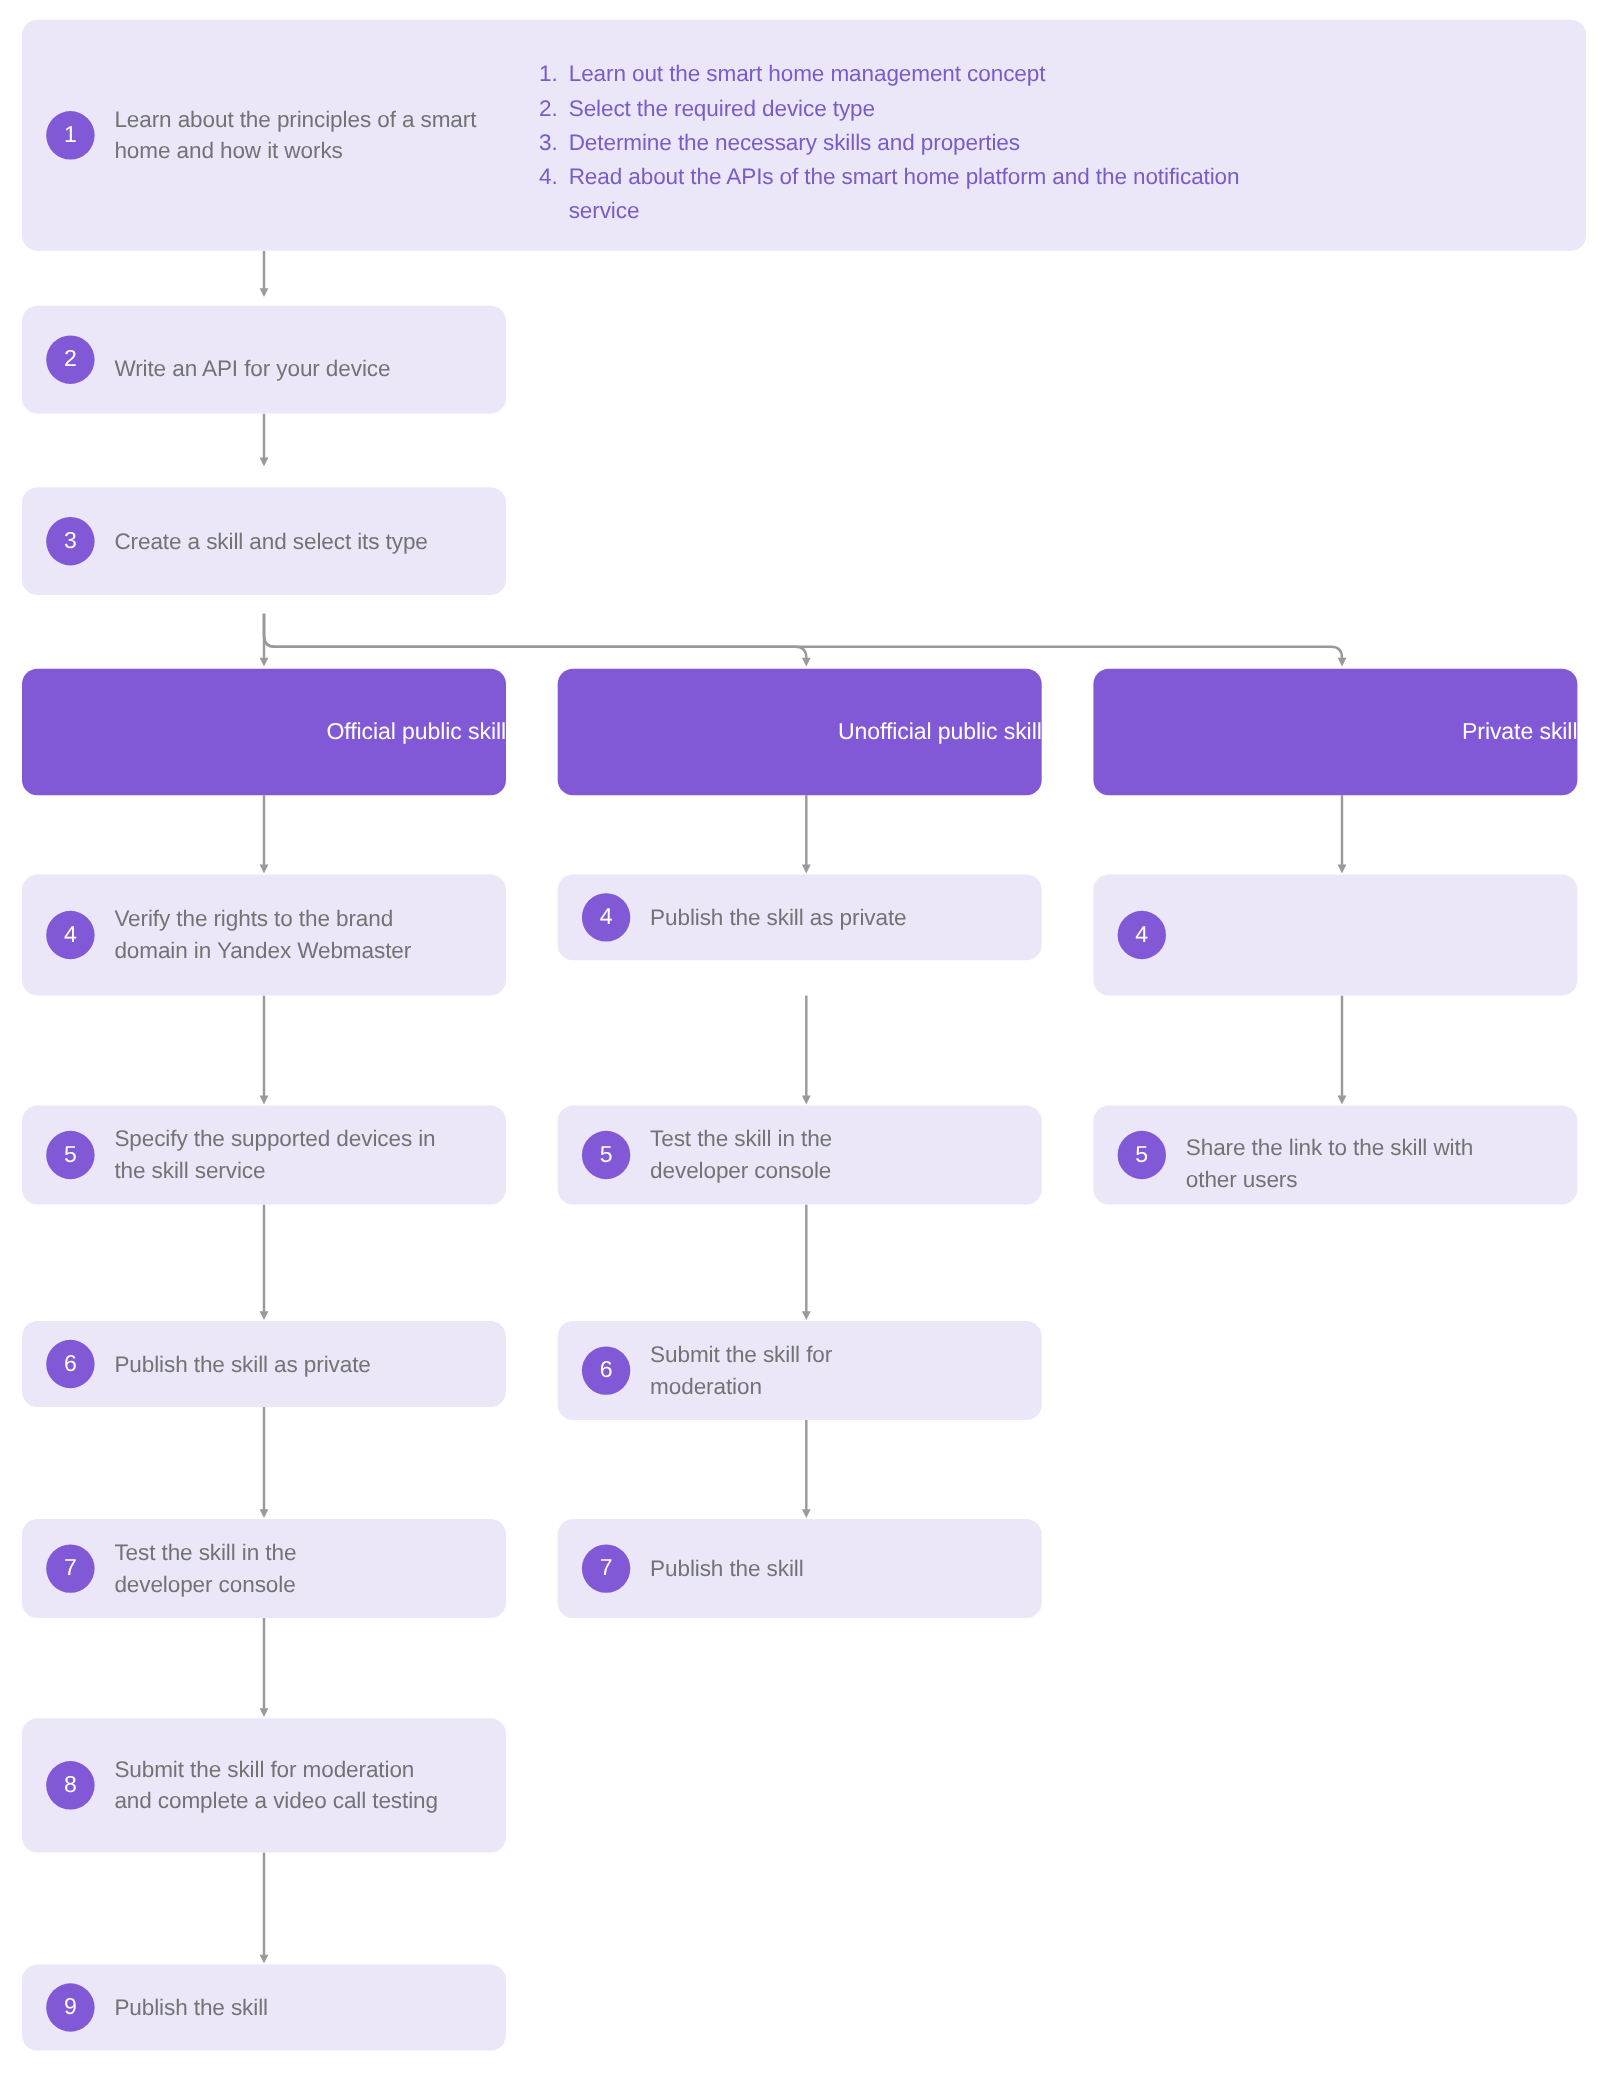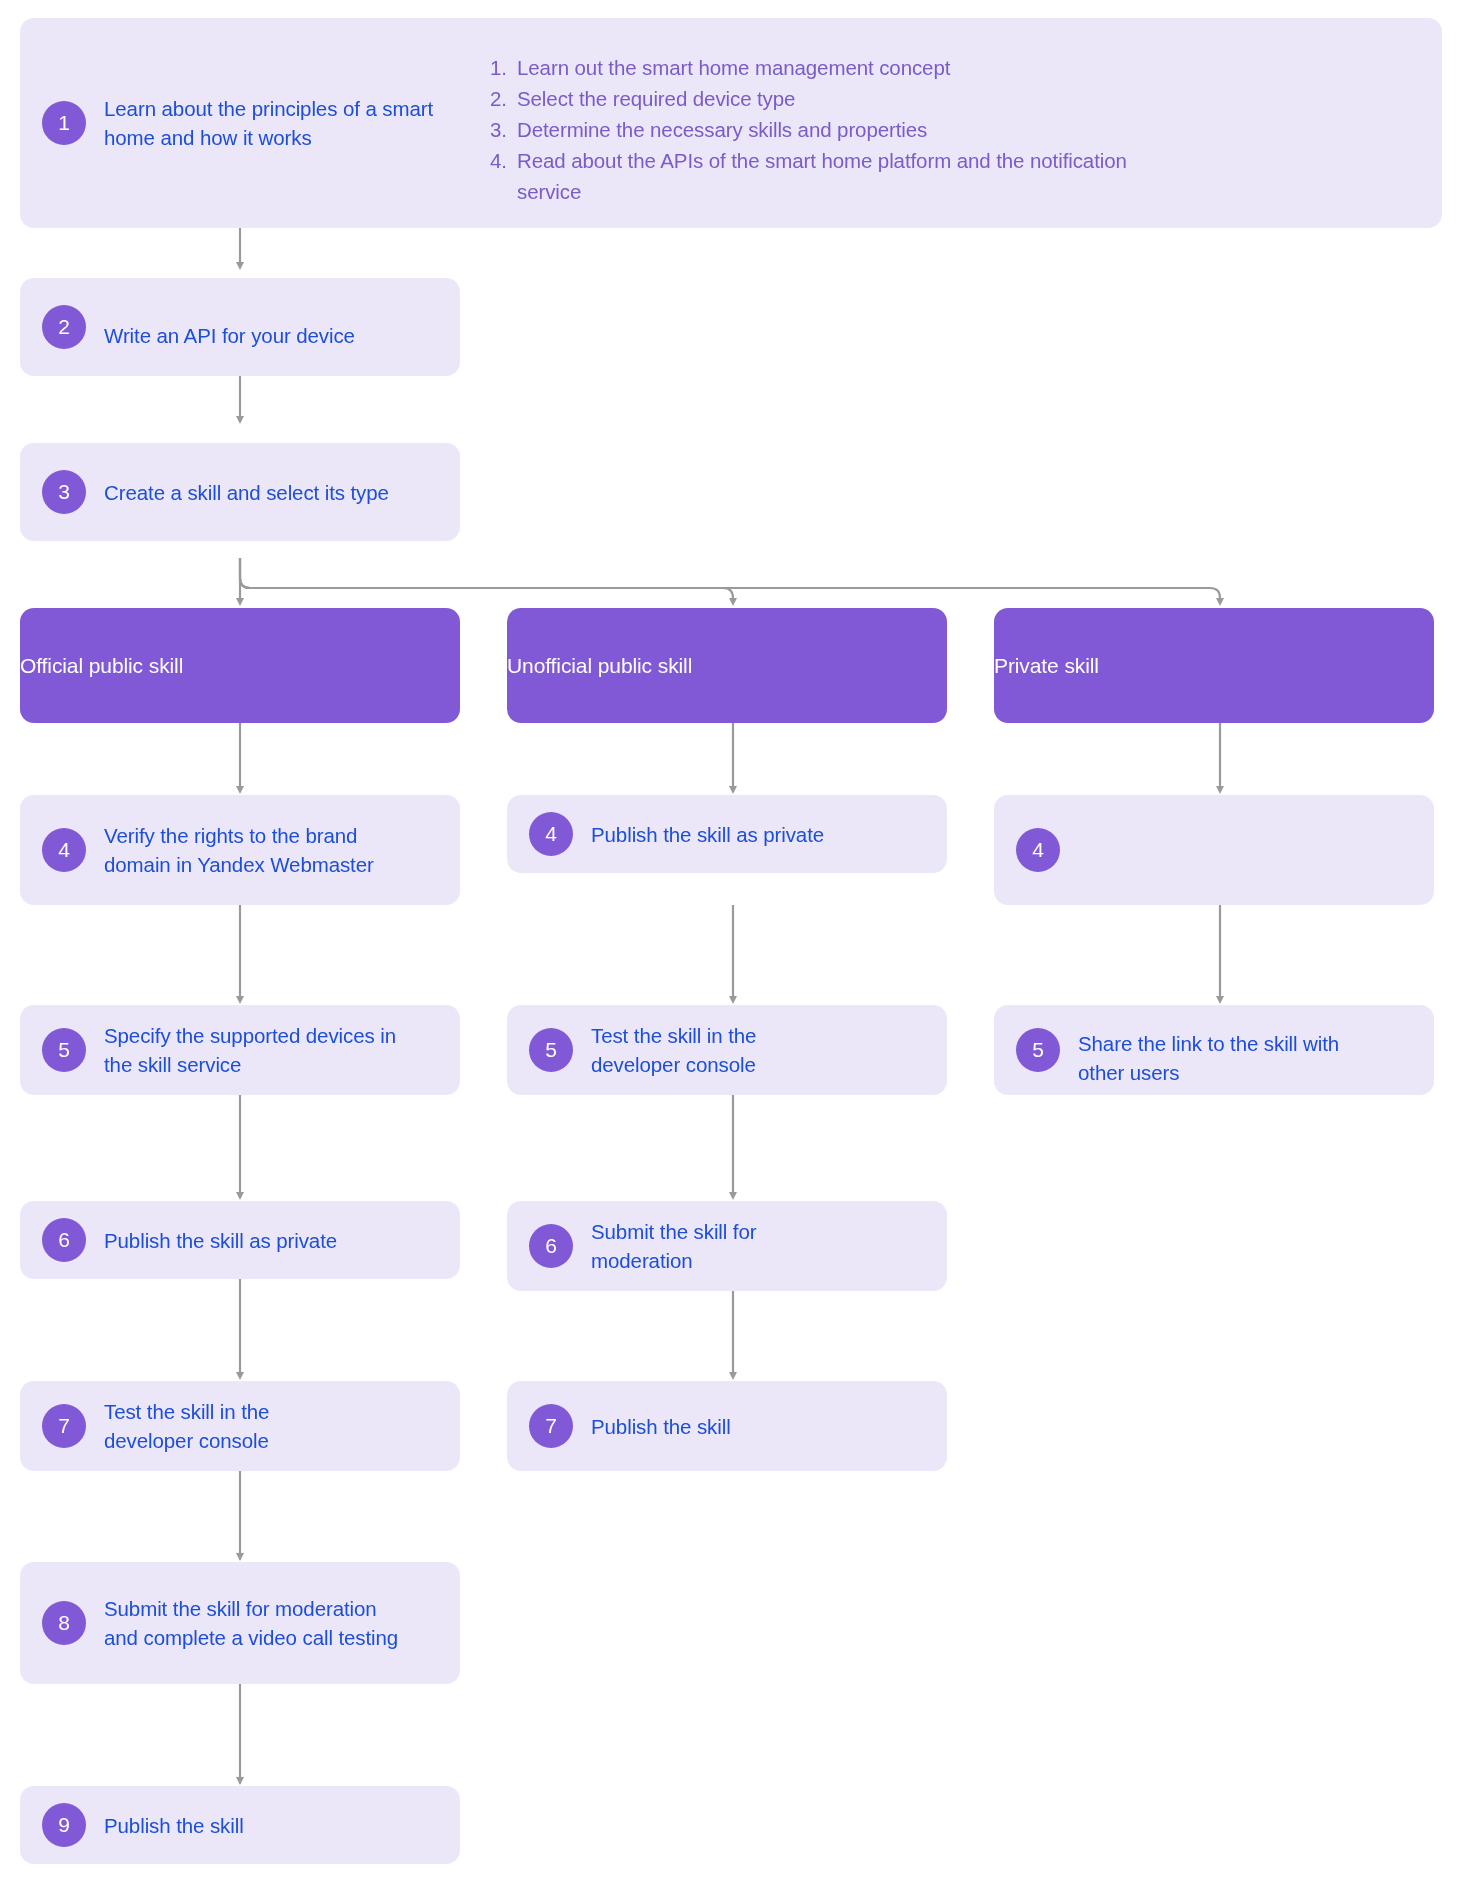--- a/index.html
+++ b/index.html
@@ -45,21 +45,21 @@
     font-size: 21px;
     line-height: 44px;
     text-align: center;
     font-weight: 400;
     margin-right: 18px;
     user-select: none;
   }
   .node-label {
     font-size: 20.5px;
     line-height: 29px;
-    color: #1d4ed8;
+    color: #737373;
     letter-spacing: -0.1px;
   }
 
   
   .intro-node {
     position: absolute;
     background: #EBE7F9;
     border-radius: 14px;
     display: flex;
     align-items: flex-start;
@@ -95,21 +95,21 @@
     color: #7A5BC8;
   }
 
   
   .cat {
     position: absolute;
     background: #8159D6;
     border-radius: 14px;
     display: flex;
     align-items: center;
-    justify-content: flex-start;
+    justify-content: flex-end;
   }
   .cat-label {
     color: #ffffff;
     font-size: 21px;
     letter-spacing: -0.1px;
   }
 </style>
 </head>
 <body>
 

